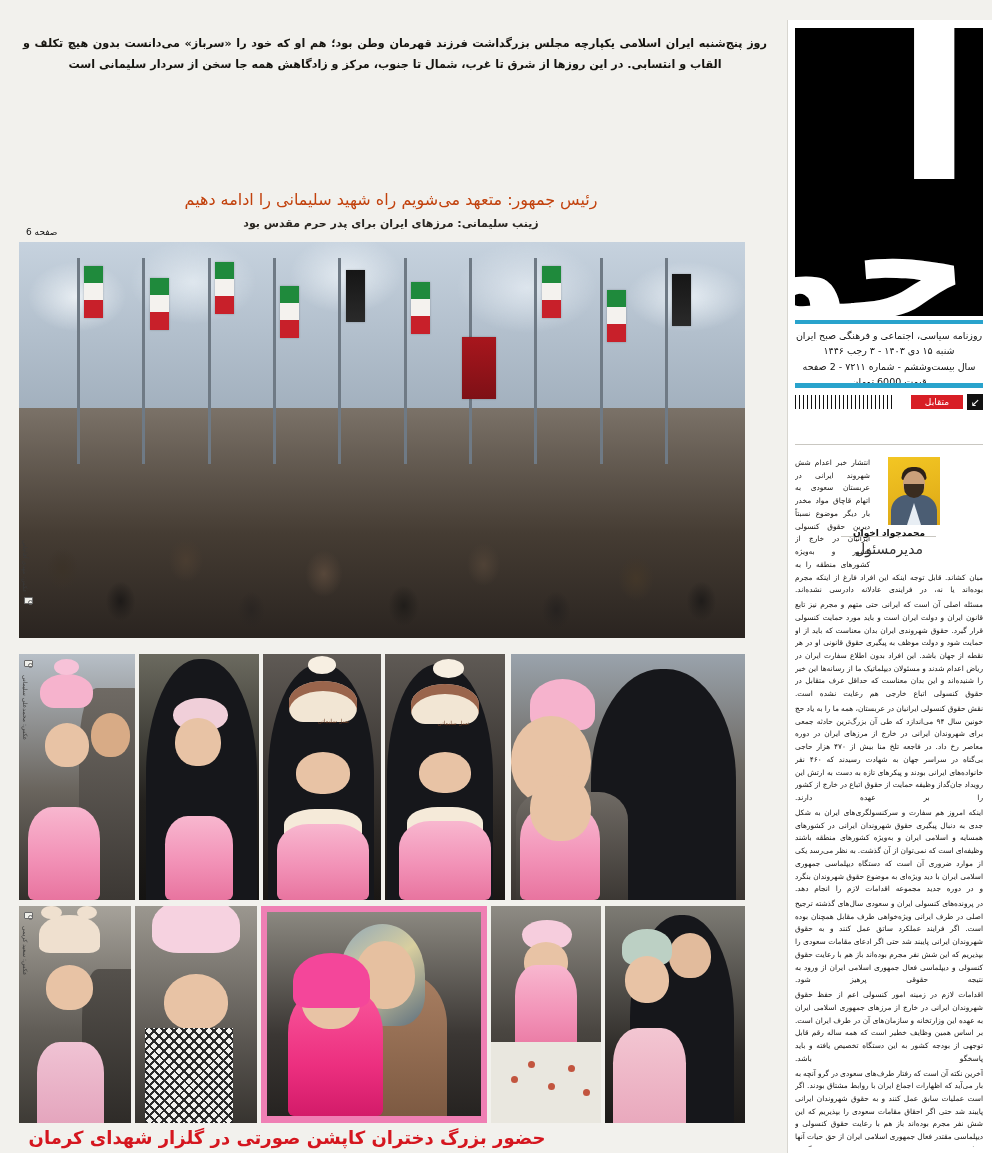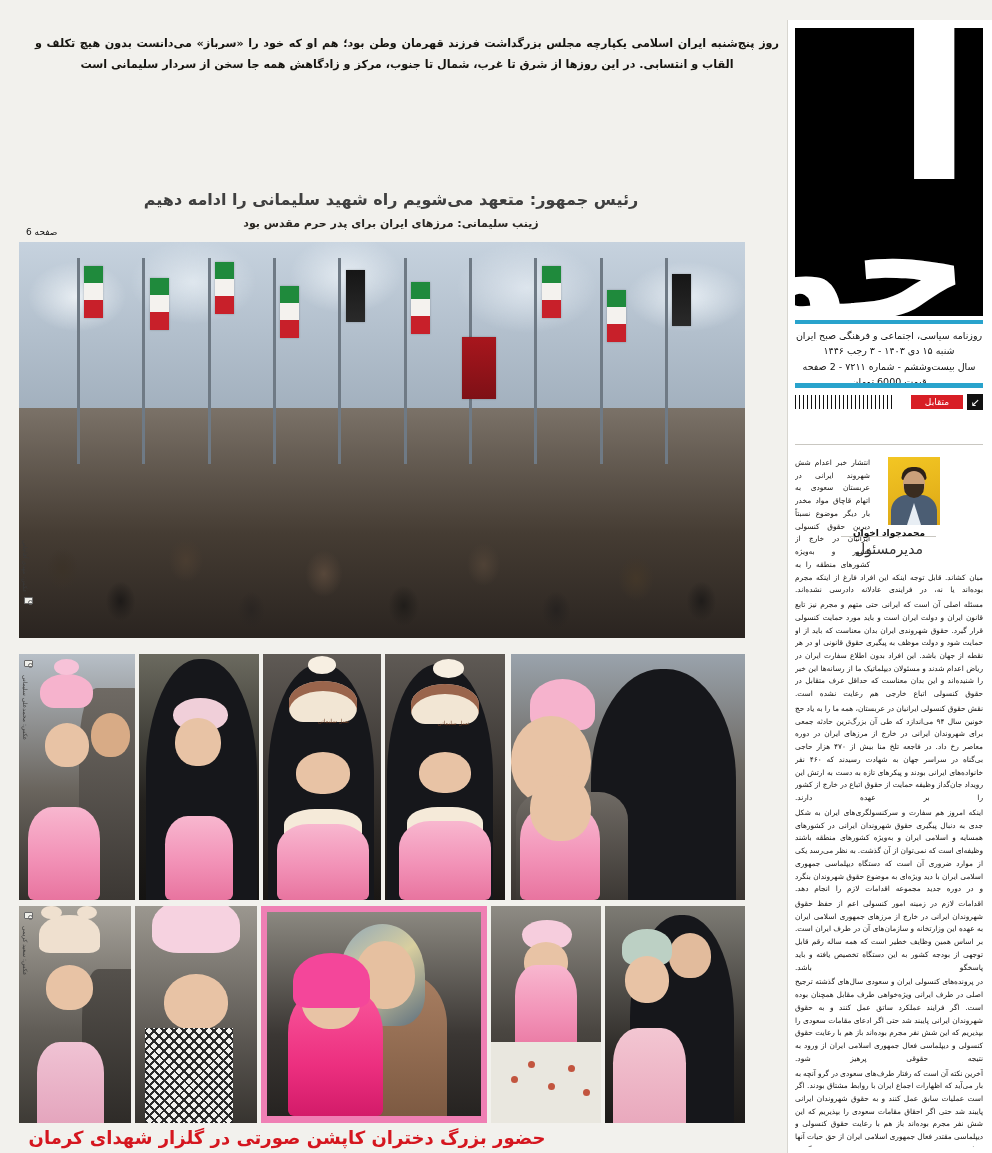--- a/index.html
+++ b/index.html
@@ -168,37 +168,37 @@
   }
 
   
   .main-col {
     position: absolute; top: 20px; left: 0;
     width: 787px; height: 1133px;
     background: #f2f1ed;
   }
 
   .kicker {
-    position: absolute; top: 14px; right: 8px;
+    position: absolute; top: 14px; right: 20px;
     width: 744px;
     font-size: 11.2px; line-height: 1.85; color: #16140f;
     text-align: justify; text-align-last: center;
     font-weight: 600;
   }
 
   .headline {
     position: absolute; top: 92px; right: 24px;
     width: 744px; text-align: center;
     font-size: 50px; font-weight: 800; color: #0b0b0b;
     letter-spacing: -1px; line-height: 1.18;
   }
   .subhead-1 {
     position: absolute; top: 170px; right: 24px;
     width: 744px; text-align: center;
-    font-size: 16px; font-weight: 700; color: #404040;
+    font-size: 16px; font-weight: 400; color: #c2410c;
   }
   .subhead-2 {
     position: absolute; top: 197px; right: 24px;
     width: 744px; text-align: center;
     font-size: 11px; font-weight: 600; color: #2a2722;
   }
   .page-ref {
     position: absolute; top: 207px; left: 26px;
     font-size: 9px; color: #111;
   }
@@ -412,22 +412,22 @@
     </div>
 
     <div class="edi-hr"></div>
 
     <div class="edi-body">
       <div class="wrapimg"></div>
       <p>انتشار خبر اعدام شش شهروند ایرانی در عربستان سعودی به اتهام قاچاق مواد مخدر بار دیگر موضوع نسبتاً دیرین حقوق کنسولی ایرانیان در خارج از کشور و به‌ویژه کشورهای منطقه را به میان کشاند. قابل توجه اینکه این افراد فارغ از اینکه مجرم بوده‌اند یا نه، در فرایندی عادلانه دادرسی نشده‌اند.</p>
       <p>مسئله اصلی آن است که ایرانی حتی متهم و مجرم نیز تابع قانون ایران و دولت ایران است و باید مورد حمایت کنسولی قرار گیرد. حقوق شهروندی ایران بدان معناست که باید از او حمایت شود و دولت موظف به پیگیری حقوق قانونی او در هر نقطه از جهان باشد. این افراد بدون اطلاع سفارت ایران در ریاض اعدام شدند و مسئولان دیپلماتیک ما از رسانه‌ها این خبر را شنیده‌اند و این بدان معناست که حداقل عرف متقابل در حقوق کنسولی اتباع خارجی هم رعایت نشده است.</p>
       <p>نقش حقوق کنسولی ایرانیان در عربستان، همه ما را به یاد حج خونین سال ۹۴ می‌اندازد که طی آن بزرگ‌ترین حادثه جمعی برای شهروندان ایرانی در خارج از مرزهای ایران در دوره معاصر رخ داد. در فاجعه تلخ منا بیش از ۴۷۰ هزار حاجی بی‌گناه در سراسر جهان به شهادت رسیدند که ۴۶۰ نفر خانواده‌های ایرانی بودند و پیکرهای تازه به دست به ارتش این رویداد جان‌گداز وظیفه حمایت از حقوق اتباع در خارج از کشور را بر عهده دارند.</p>
       <p>اینکه امروز هم سفارت و سرکنسولگری‌های ایران به شکل جدی به دنبال پیگیری حقوق شهروندان ایرانی در کشورهای همسایه و اسلامی ایران و به‌ویژه کشورهای منطقه باشند وظیفه‌ای است که نمی‌توان از آن گذشت. به نظر می‌رسد یکی از موارد ضروری آن است که دستگاه دیپلماسی جمهوری اسلامی ایران با دید ویژه‌ای به موضوع حقوق شهروندان بنگرد و در دوره جدید مجموعه اقدامات لازم را انجام دهد.</p>
+      <p>در پرونده‌های کنسولی ایران و سعودی سال‌های گذشته ترجیح اصلی در طرف ایرانی ویژه‌خواهی طرف مقابل همچنان بوده است. اگر فرایند عملکرد ساتق عمل کنند و به حقوق شهروندان ایرانی پایبند شد حتی اگر ادعای مقامات سعودی را بپذیریم که این شش نفر مجرم بوده‌اند باز هم با رعایت حقوق کنسولی و دیپلماسی فعال جمهوری اسلامی ایران از ورود به نتیجه حقوقی پرهیز شود.</p>
       <p>اقدامات لازم در زمینه امور کنسولی اعم از حفظ حقوق شهروندان ایرانی در خارج از مرزهای جمهوری اسلامی ایران به عهده این وزارتخانه و سازمان‌های آن در طرف ایران است. بر اساس همین وظایف خطیر است که همه ساله رقم قابل توجهی از بودجه کشور به این دستگاه تخصیص یافته و باید پاسخگو باشد.</p>
-      <p>در پرونده‌های کنسولی ایران و سعودی سال‌های گذشته ترجیح اصلی در طرف ایرانی ویژه‌خواهی طرف مقابل همچنان بوده است. اگر فرایند عملکرد ساتق عمل کنند و به حقوق شهروندان ایرانی پایبند شد حتی اگر ادعای مقامات سعودی را بپذیریم که این شش نفر مجرم بوده‌اند باز هم با رعایت حقوق کنسولی و دیپلماسی فعال جمهوری اسلامی ایران از ورود به نتیجه حقوقی پرهیز شود.</p>
       <p>آخرین نکته آن است که رفتار طرف‌های سعودی در گرو آنچه به بار می‌آید که اظهارات اجماع ایران با روابط مشتاق بودند. اگر است عملیات سابق عمل کنند و به حقوق شهروندان ایرانی پایبند شد حتی اگر احقاق مقامات سعودی را بپذیریم که این شش نفر مجرم بوده‌اند باز هم با رعایت حقوق کنسولی و دیپلماسی مقتدر فعال جمهوری اسلامی ایران از حق حیات آنها صیانت گردد.</p>
     </div>
 
     <div class="author-photo">
       <div class="body"></div>
       <div class="shirt"></div>
       <div class="hair"></div>
       <div class="head"></div>
       <div class="beard"></div>
     </div>

